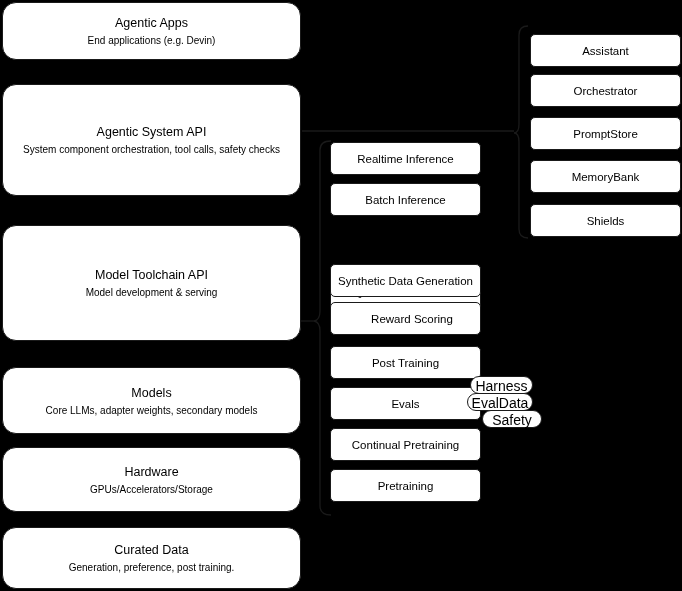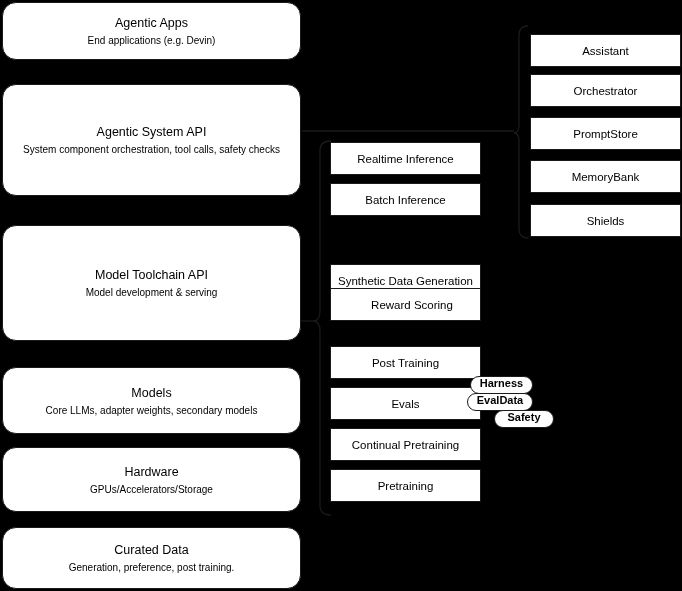--- a/index.html
+++ b/index.html
@@ -39,47 +39,46 @@
     line-height: 16px;
     color: #000;
   }
   .layer .sub {
     font-size: 10px;
     line-height: 13px;
     margin-top: 3px;
     color: #000;
   }
   .chip {
-    border-radius: 0;
+    border-radius: 5px;
     height: 33px;
     font-size: 11.5px;
     line-height: 14px;
   }
   .mid-chip {
     left: 330px;
     width: 151px;
   }
   .right-chip {
     left: 530px;
     width: 151px;
   }
   .pill {
     position: absolute;
     box-sizing: border-box;
     border: 1.2px solid #1a1a1a;
     background: #ffffff;
     border-radius: 11px;
     height: 18px;
     display: flex;
-    align-items: flex-start;
+    align-items: flex-end;
     justify-content: center;
-    font-size: 11px;
+    font-size: 14px;
     line-height: 13px;
     color: #000;
-    font-weight: bold;
   }
   svg.overlay {
     position: absolute;
     left: 0;
     top: 0;
     width: 682px;
     height: 591px;
     pointer-events: none;
   }
 </style>
@@ -134,21 +133,21 @@
   </div>
   <div class="node chip mid-chip" style="top:142px;">
     <span>Realtime Inference</span>
   </div>
   <div class="node chip mid-chip" style="top:228px;margin-top:47px;">
     <span>Quantized Inference</span>
   </div>
   <div class="node chip mid-chip" style="top:264px;">
     <span>Synthetic Data Generation</span>
   </div>
-  <div class="node chip mid-chip" style="top:288px;padding-left:13px;">
+  <div class="node chip mid-chip" style="top:302px;padding-left:13px;">
     <span>Reward Scoring</span>
   </div>
   <div class="node chip mid-chip" style="top:346px;">
     <span>Post Training</span>
   </div>
   <div class="node chip mid-chip" style="top:387px;">
     <span>Evals</span>
   </div>
   <div class="node chip mid-chip" style="top:428px;">
     <span>Continual Pretraining</span>
@@ -156,21 +155,21 @@
   <div class="node chip mid-chip" style="top:469px;">
     <span>Pretraining</span>
   </div>
 
   <div class="pill" style="left:470px;top:376px;width:63px;">
     <span>Harness</span>
   </div>
   <div class="pill" style="left:467px;top:393px;width:66px;">
     <span>EvalData</span>
   </div>
-  <div class="pill" style="left:494px;top:410px;width:60px;">
+  <div class="pill" style="left:482px;top:410px;width:60px;">
     <span>Safety</span>
   </div>
 
   <div class="node chip right-chip" style="top:34px;">
     <span>Assistant</span>
   </div>
   <div class="node chip right-chip" style="top:74px;">
     <span>Orchestrator</span>
   </div>
   <div class="node chip right-chip" style="top:117px;text-align:right;">

